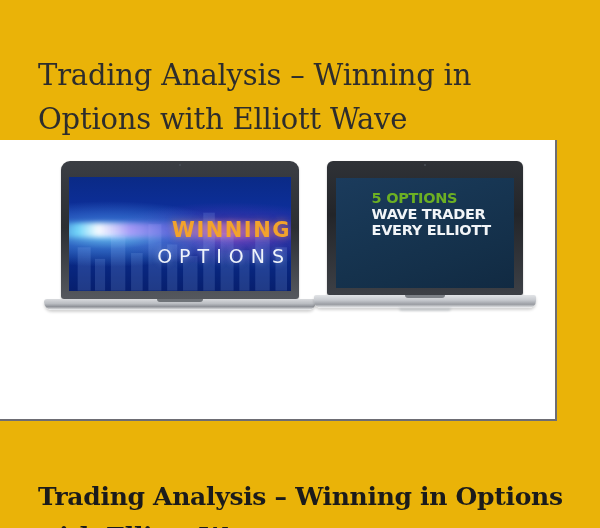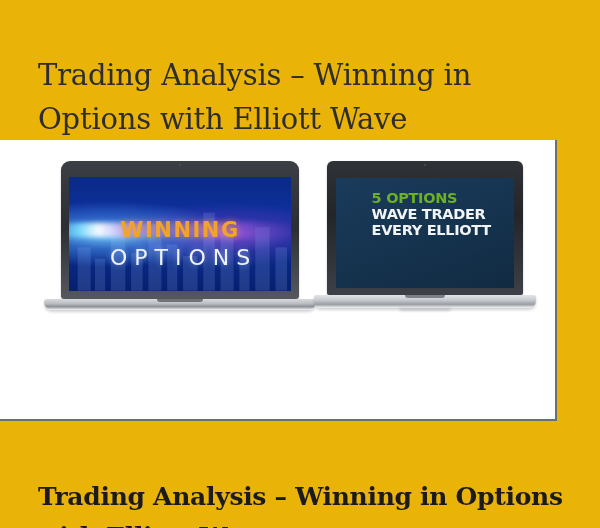--- a/index.html
+++ b/index.html
@@ -123,35 +123,35 @@
       rgba(255,255,255,0) 0%,
       rgba(120,225,255,.85) 9%,
       rgba(255,255,255,.95) 17%,
       rgba(205,150,255,.65) 30%,
       rgba(140,110,240,.35) 46%,
       rgba(190,110,240,.55) 66%,
       rgba(120,70,200,.30) 82%,
       rgba(255,255,255,0) 100%);
     filter: blur(2.5px);
   }
-  .screen-text { position: absolute; left: 0; right: 0; text-align: center; }
+  .screen-text { position: absolute; left: 0; right: 0; text-align: right; }
   #winning-text {
     top: 36%;
     font-family: "DejaVu Sans", sans-serif;
     font-weight: 700;
     font-size: 21px;
     letter-spacing: 1.5px;
     color: #f2a32c;
     text-shadow: 0 0 7px rgba(255,150,30,.55);
   }
   #options-text {
     top: 60%;
     font-family: "DejaVu Sans", sans-serif;
     font-weight: 400;
-    font-size: 22px;
+    font-size: 19px;
     letter-spacing: 7px;
     text-indent: 7px;
     color: #eef3fb;
     text-shadow: 0 0 6px rgba(190,220,255,.5);
   }
   #laptop-left .base {
     top: 138px; left: 0; width: 272px; height: 11px;
     background: linear-gradient(180deg,#d8dadd 0%, #babdc2 42%, #8e9197 70%, #f4f5f6 100%);
     border-radius: 3px 3px 8px 8px;
     box-shadow: 0 2px 3px rgba(0,0,0,.18);

